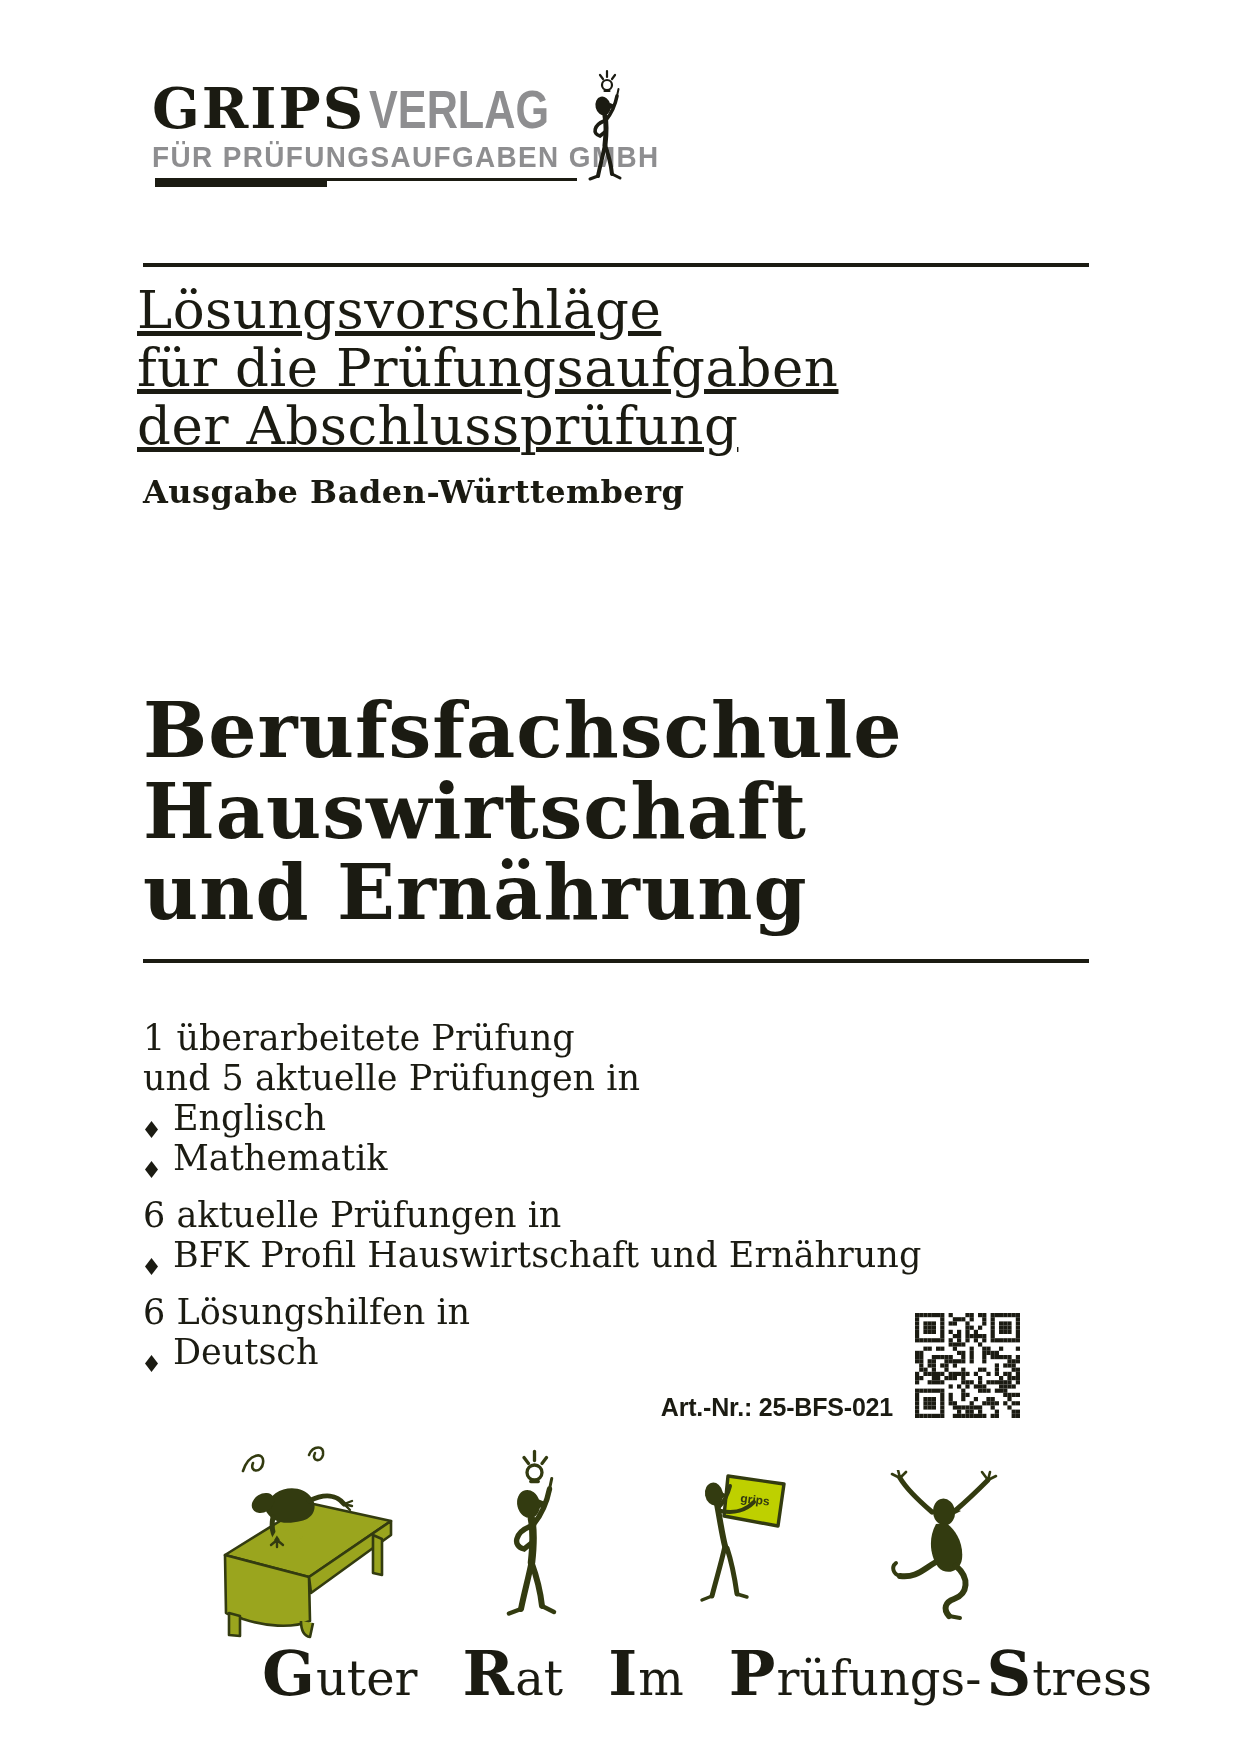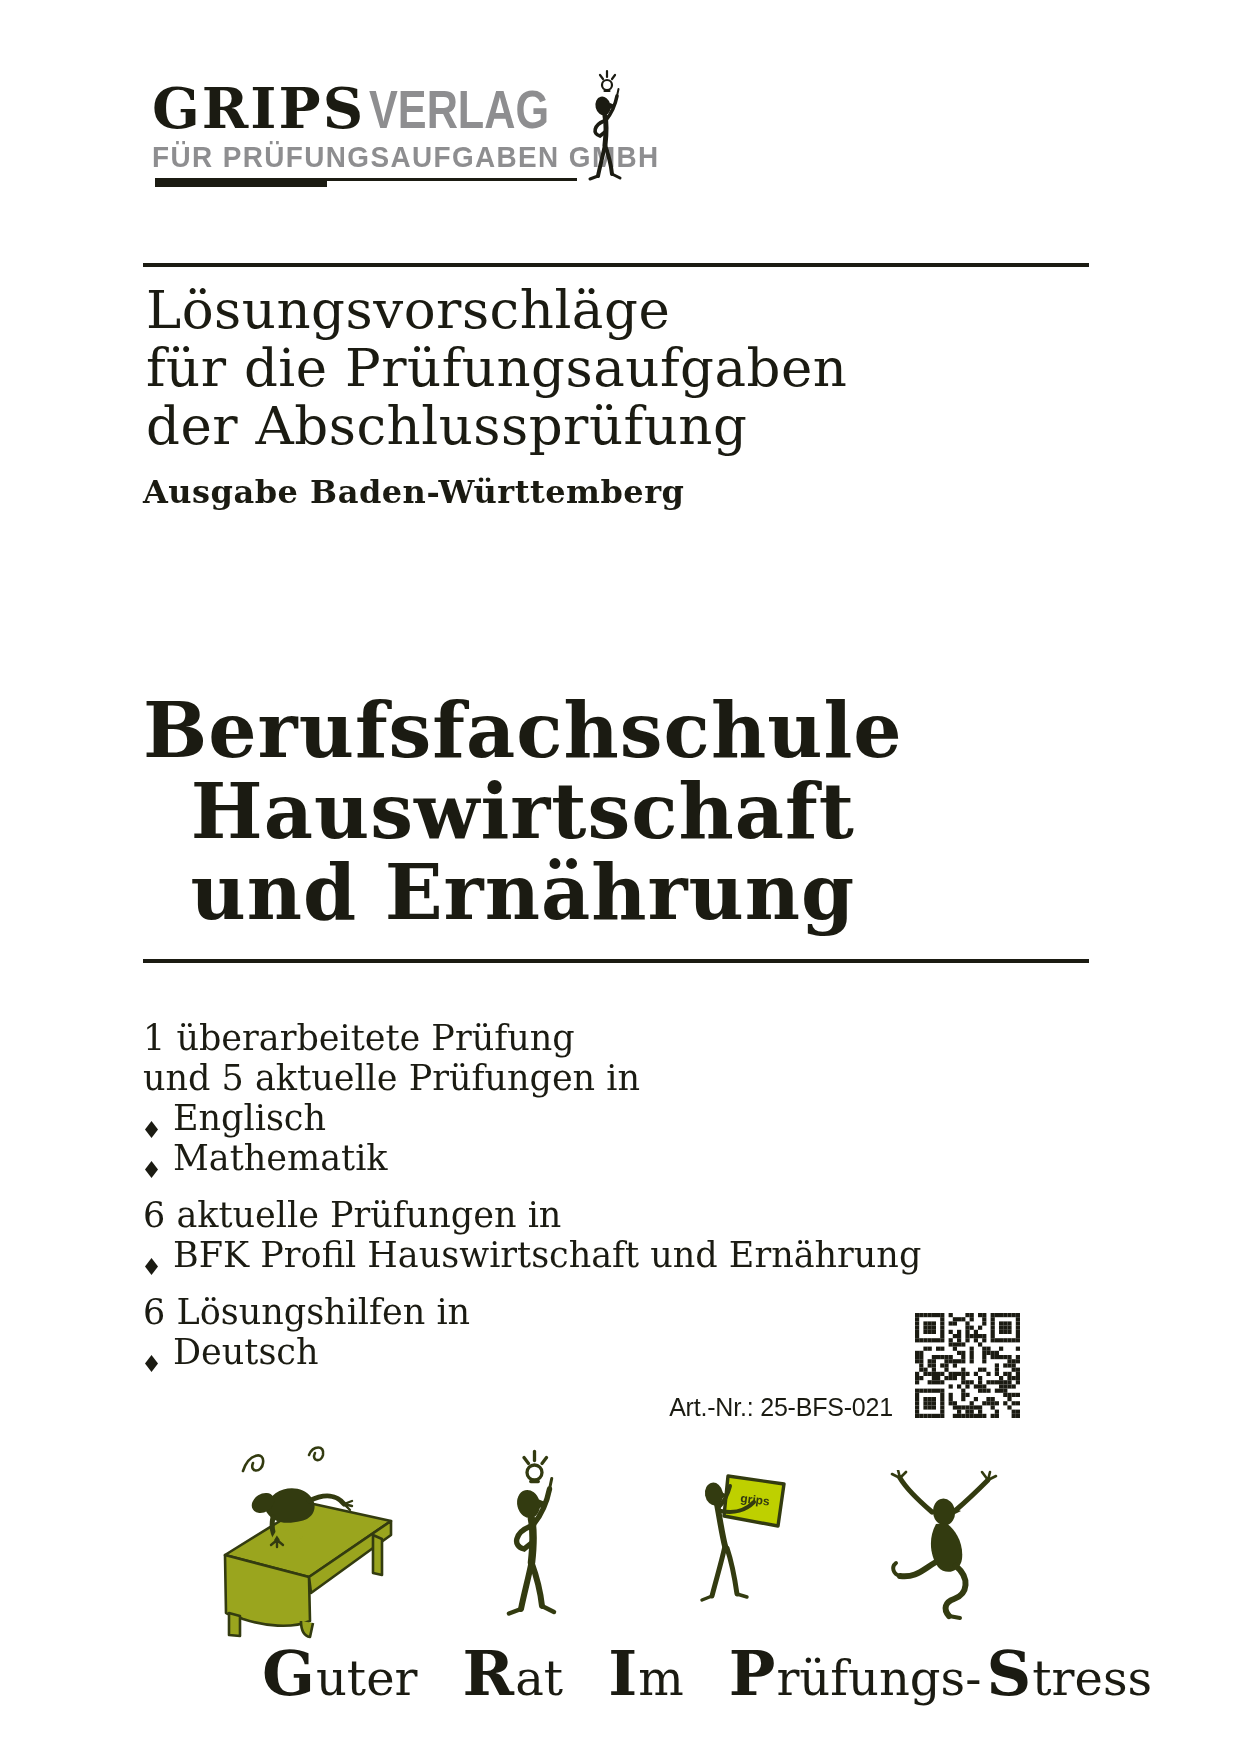--- a/index.html
+++ b/index.html
@@ -16,33 +16,33 @@
   .logo-sub{font-family:"Liberation Sans",sans-serif;font-weight:bold;font-size:30px;color:#8e8e90;
             letter-spacing:1.5px;margin-top:4px;transform:scaleX(0.93);transform-origin:left top;white-space:nowrap;}
   .logo-rule-thin{position:absolute;left:155px;top:178px;width:422px;height:3px;background:#1b1b12;}
   .logo-rule-thick{position:absolute;left:155px;top:178px;width:172px;height:9px;background:#1b1b12;}
   .logo-figure{position:absolute;left:586px;top:68px;width:44px;height:120px;}
   
   .rule{position:absolute;left:143px;width:946px;height:4px;background:#1b1b12;}
   .rule-top{top:263px;}
   .rule-bottom{top:959px;}
   
-  .main-title{position:absolute;left:146px;top:281px;font-size:53px;line-height:58px;letter-spacing:0.5px;}
+  .main-title{position:absolute;left:137px;top:281px;font-size:53px;line-height:58px;letter-spacing:0.5px;text-decoration:underline;}
   .edition{position:absolute;left:143px;top:473px;font-size:32px;font-weight:bold;letter-spacing:0.5px;}
   .subject-intro{position:absolute;left:143px;top:566px;font-size:46px;line-height:64px;font-weight:bold;letter-spacing:0.5px;}
-  .subject-name{position:absolute;left:143px;top:690px;font-size:76px;line-height:81px;font-weight:bold;letter-spacing:1px;text-align:center;}
+  .subject-name{position:absolute;left:143px;top:690px;font-size:76px;line-height:81px;font-weight:bold;letter-spacing:1px;}
   
   .features{position:absolute;left:143px;top:1018px;font-size:35px;line-height:40px;}
   .feature-group{margin-bottom:17px;}
   .feature-item{display:flex;align-items:flex-end;}
   .bullet-diamond{display:inline-block;width:13px;height:17px;background:#1b1b12;
                   clip-path:polygon(50% 0,100% 50%,50% 100%,0 50%);margin:0 15px 0 2px;flex:0 0 auto;}
   
   .art-nr{position:absolute;left:655px;top:1393px;width:238px;text-align:right;
-          font-family:"Liberation Sans",sans-serif;font-size:25px;letter-spacing:-0.2px;color:#1b1b12;}
+          font-family:"Liberation Sans",sans-serif;font-size:25px;letter-spacing:-0.2px;color:#1b1b12;font-weight:bold;}
   .qr{position:absolute;left:915px;top:1313px;width:105px;height:105px;}
   
   .illu{position:absolute;}
   .illu-desk{left:213px;top:1443px;width:188px;height:198px;}
   .illu-idea{left:503px;top:1441px;width:66px;height:192px;}
   .illu-cert{left:684px;top:1466px;width:110px;height:170px;}
   .illu-jump{left:886px;top:1470px;width:128px;height:164px;}
   
   .slogan{position:absolute;left:262px;top:1628px;white-space:nowrap;}
   .slogan .word{display:inline-block;margin-left:40px;margin-top:9px;}

